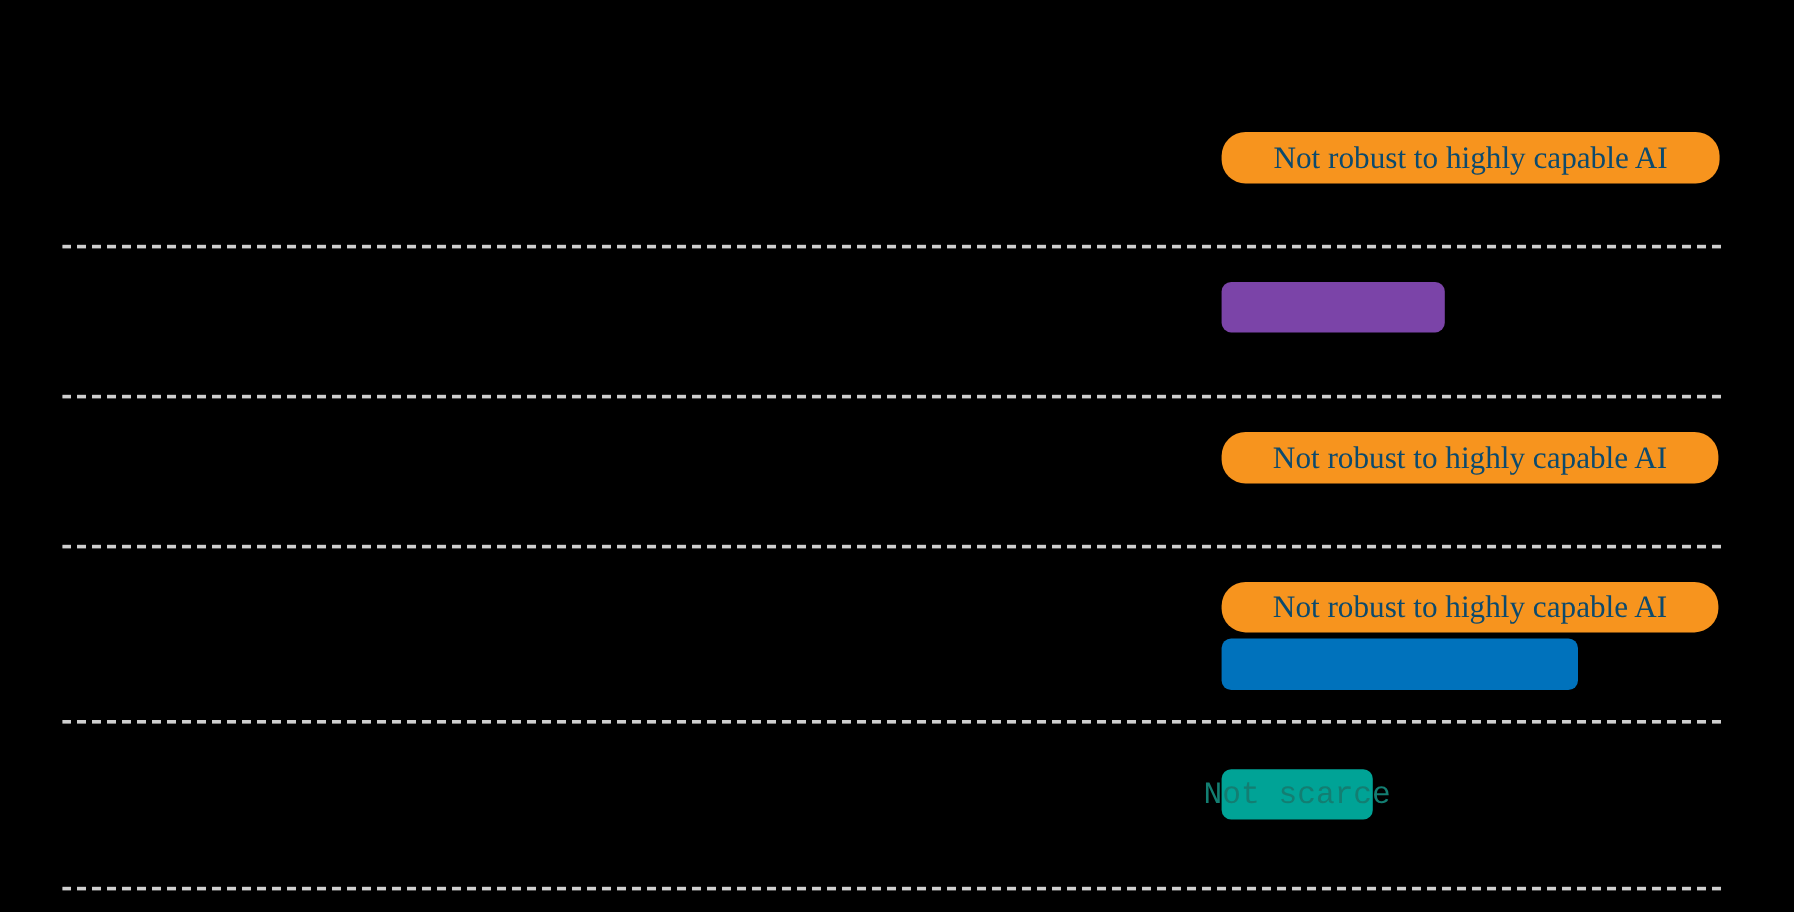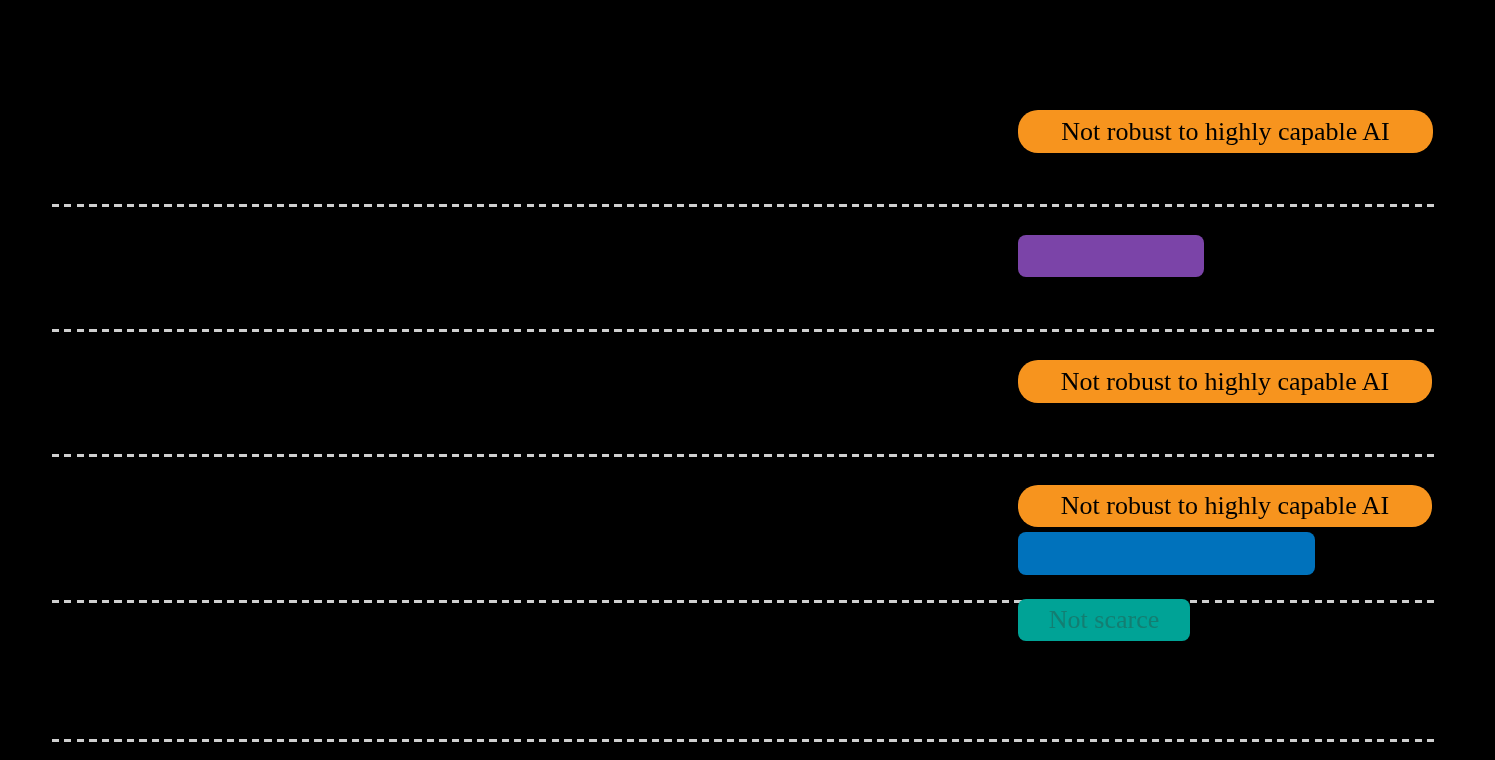--- a/index.html
+++ b/index.html
@@ -38,31 +38,31 @@
     border-radius: 8px;
     display: flex;
     align-items: center;
     justify-content: center;
     font-size: 26px;
     line-height: 1;
     white-space: nowrap;
     box-sizing: border-box;
     padding: 0 10px;
   }
-  .badge-orange { background: #F7941E; color: #000000; border-radius: 20px; }
+  .badge-orange { background: #F7941E; color: #0c4a6e; border-radius: 20px; }
   .badge-purple { background: #7B44A8; color: #7B44A8; }
   .badge-blue   { background: #0072BC; color: #0072BC; }
   .badge-teal   { background: #00A396; color: #137E72; }
 
   .b1 { top: 110px; width: 415px; height: 43px; }
   .b2 { top: 235px; width: 186px; height: 42px; }
   .b3 { top: 360px; width: 414px; height: 43px; }
   .b4 { top: 485px; width: 414px; height: 42px; }
   .b5 { top: 532px; width: 297px; height: 43px; }
-  .b6 { top: 599px; width: 172px; height: 42px; }
+  .b6 { top: 641px; width: 126px; height: 42px; font-family: Liberation Mono, monospace; }
 </style>
 </head>
 <body>
 
 <div class="canvas">
 
   <div class="sep sep-1"></div>
   <div class="sep sep-2"></div>
   <div class="sep sep-3"></div>
   <div class="sep sep-4"></div>

